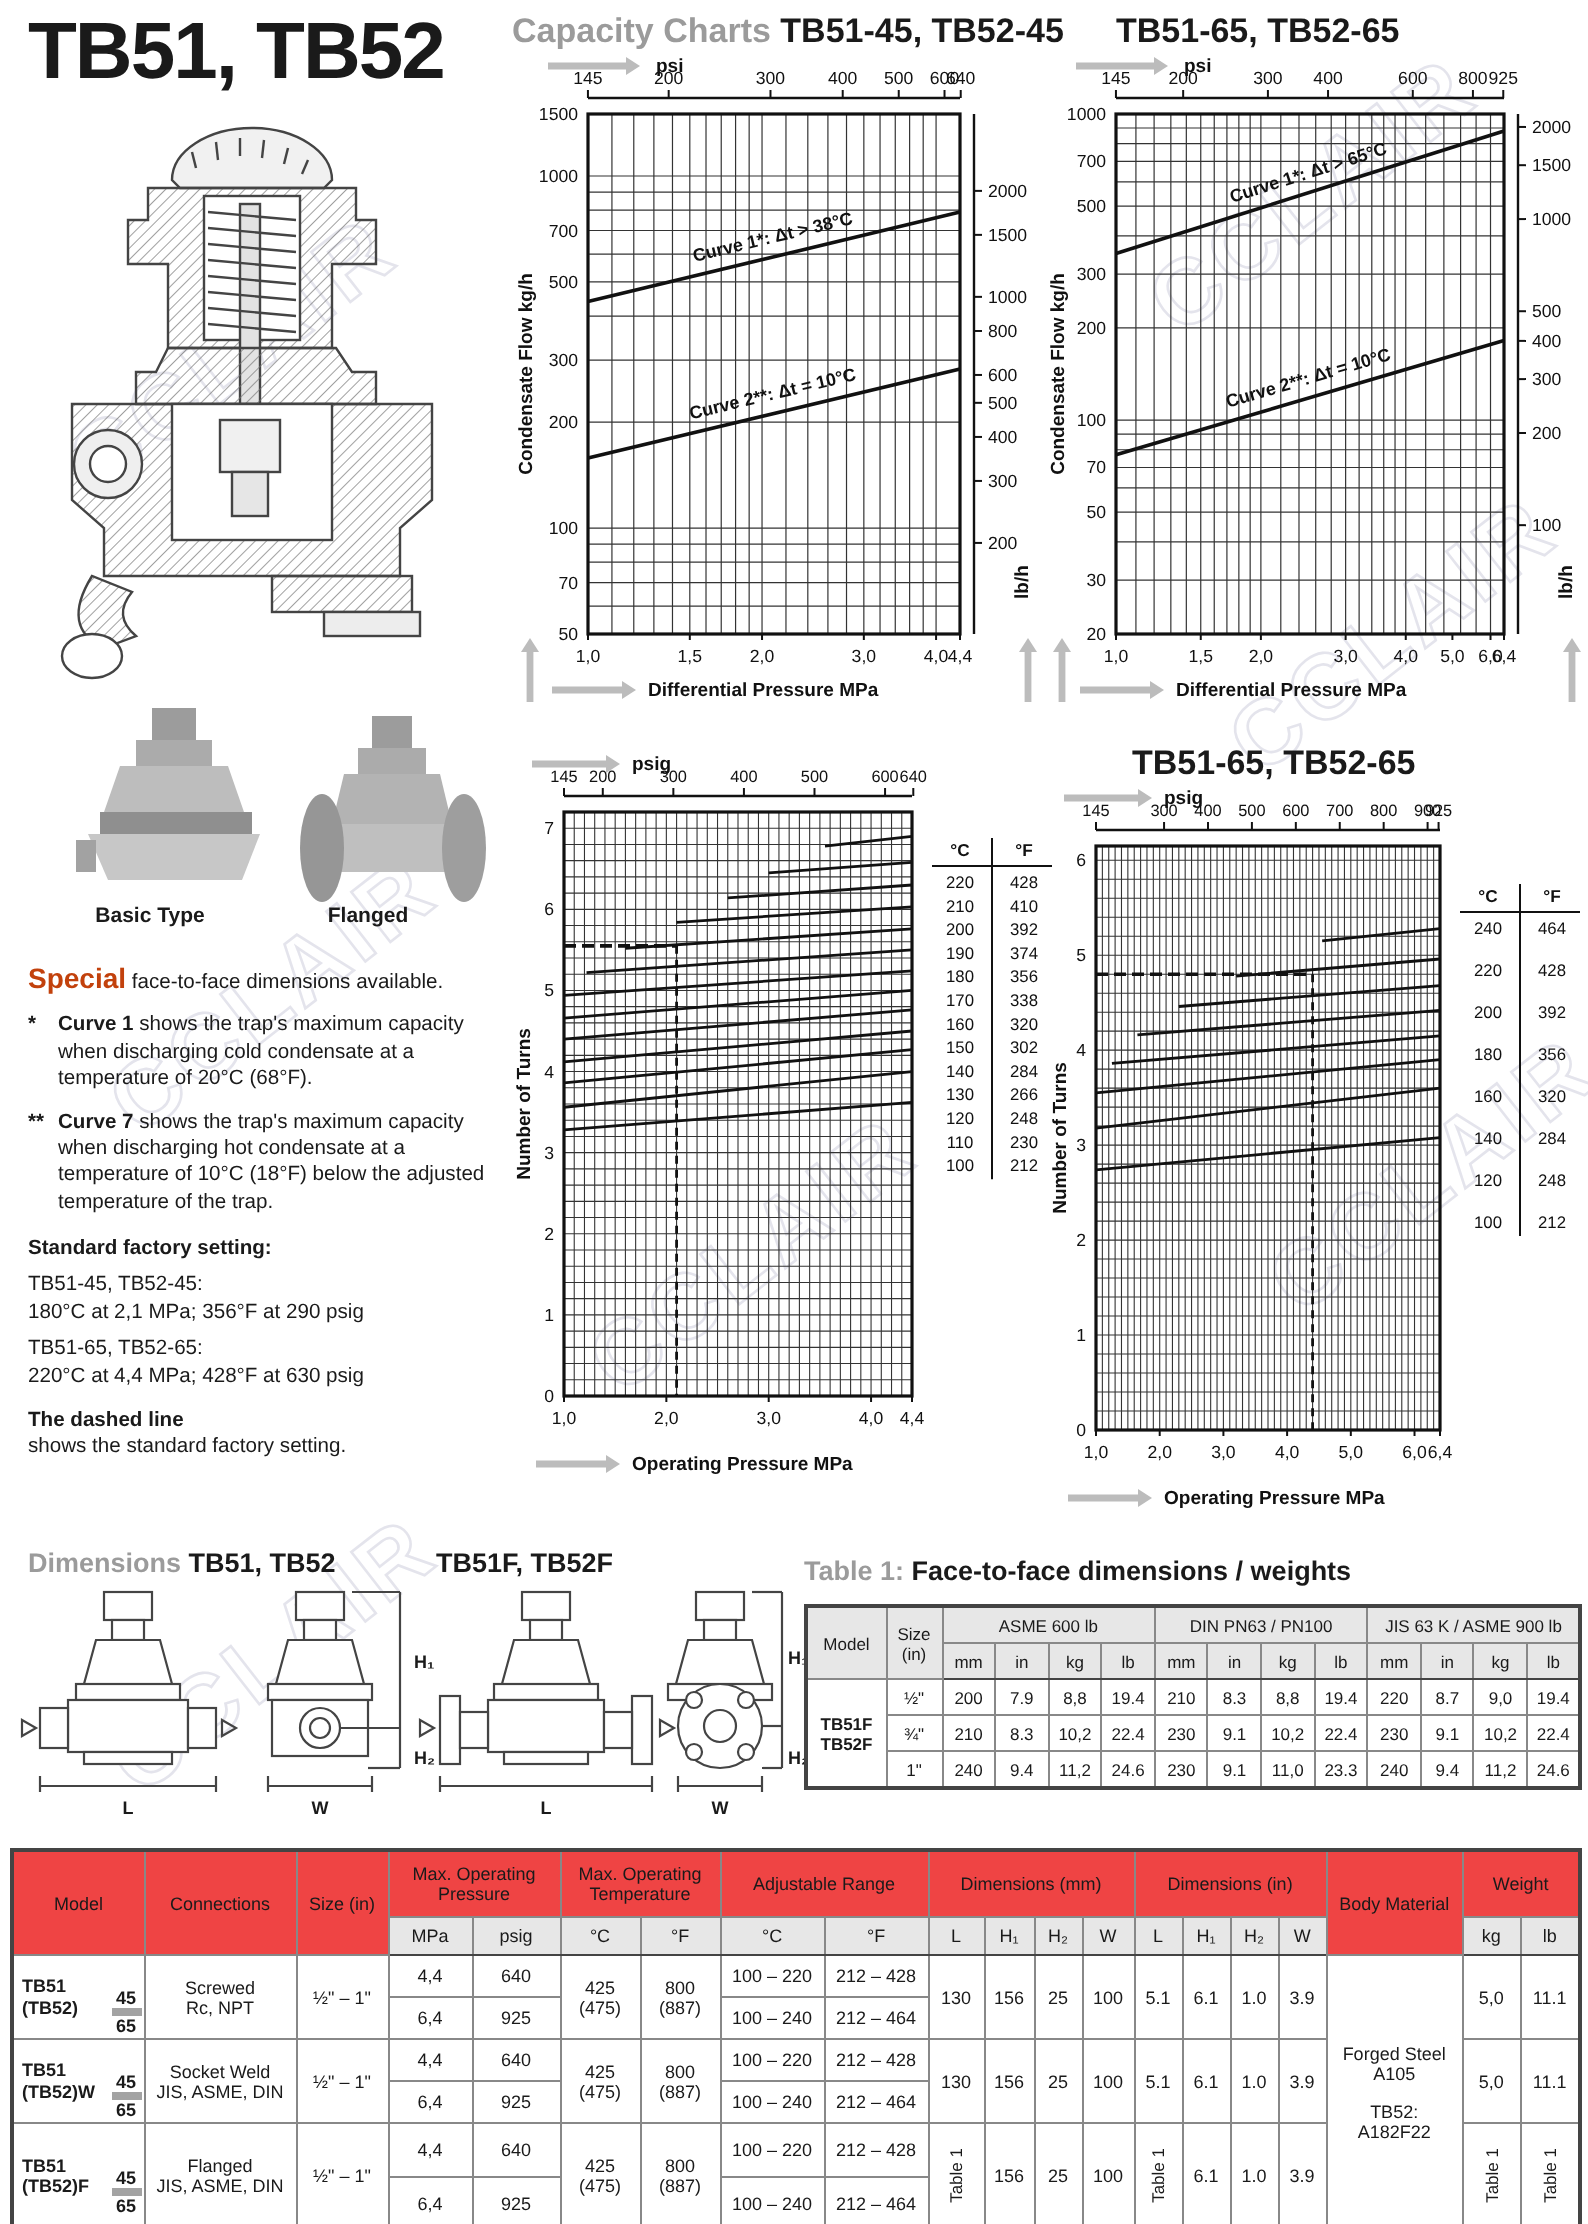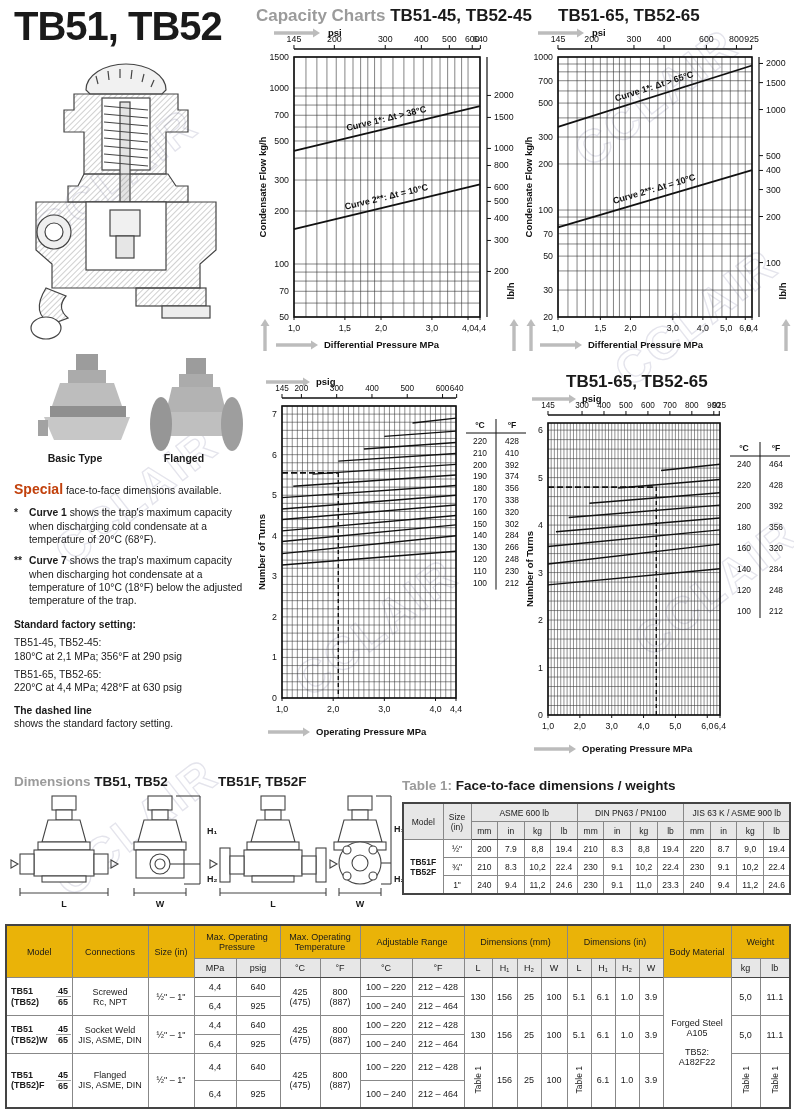--- a/index.html
+++ b/index.html
@@ -24,31 +24,31 @@
   
   .t1{width:388px;border:2px solid #444;table-layout:fixed;}
   .t1 td{border:1px solid #888;font-size:8.5px;text-align:center;padding:1px 0;background:#fff;height:15px;}
   .t1 .hd{background:#e7e7e7;font-weight:normal;}
   .t1 .dot{border-bottom:1px dotted #777;}
   .t1 .hd2 td{border-bottom:1.5px solid #444;background:#e7e7e7;}
   .t1 .b{font-weight:bold;}
   
   .spec{width:784px;border:2px solid #444;table-layout:fixed;}
   .spec td{border:1px solid #888;font-size:9px;text-align:center;padding:1px 1px;background:#fff;vertical-align:middle;}
-  .spec .hd{background:#eab308;}
+  .spec .hd{background:#ef4444;}
   .spec .dot{border-bottom:1px dotted #777;}
   .spec .hd2 td{border-bottom:1.5px solid #444;background:#e7e7e7;height:16px;}
   .spec .hd1 td{height:30px;}
   .spec .rsm{height:19px;}
   .spec .rlg{height:27px;}
   .mbox{display:flex;height:100%;align-items:stretch;}
   .mname{flex:1;display:flex;flex-direction:column;justify-content:center;font-weight:bold;text-align:left;padding-left:3px;line-height:1.15;}
   .msub{width:15px;display:flex;flex-direction:column;}
   .ms{flex:1;display:flex;align-items:center;justify-content:center;font-weight:bold;}
-  .ms.a{border-bottom:1px solid #a3a3a3;}
+  .ms.a{border-bottom:4px solid #a3a3a3;margin-top:15px;}
   .rot{writing-mode:vertical-rl;transform:rotate(180deg);font-size:8.5px;display:inline-block;}
   .gapline{height:9px;}
   svg text{font-family:"Liberation Sans",sans-serif;}
 </style>
 </head>
 <body>
 
 <div id="page">
 
   <div class="wm" style="left:20px;top:150px">CCLAIR</div>

